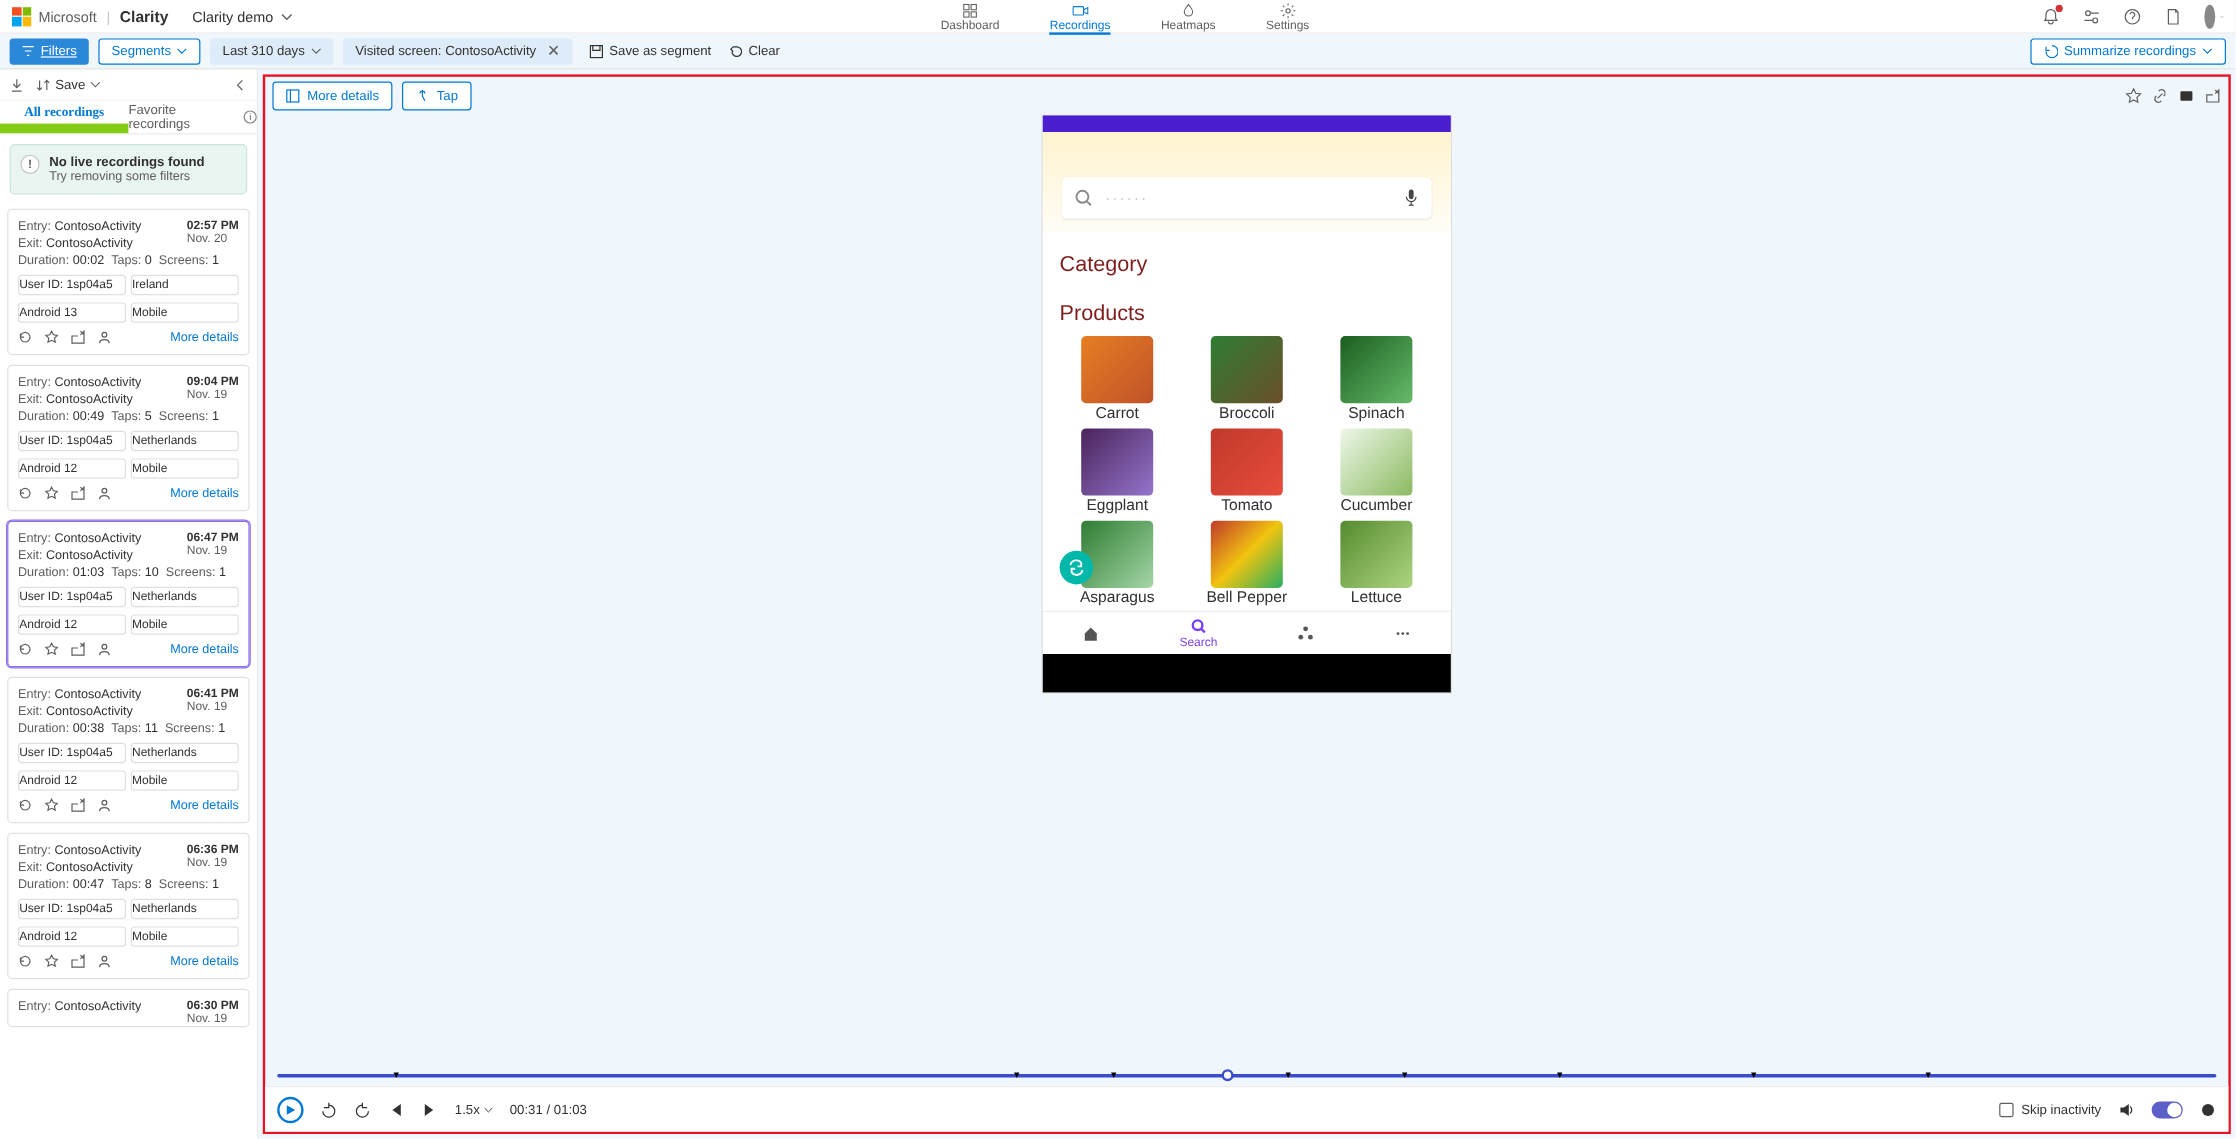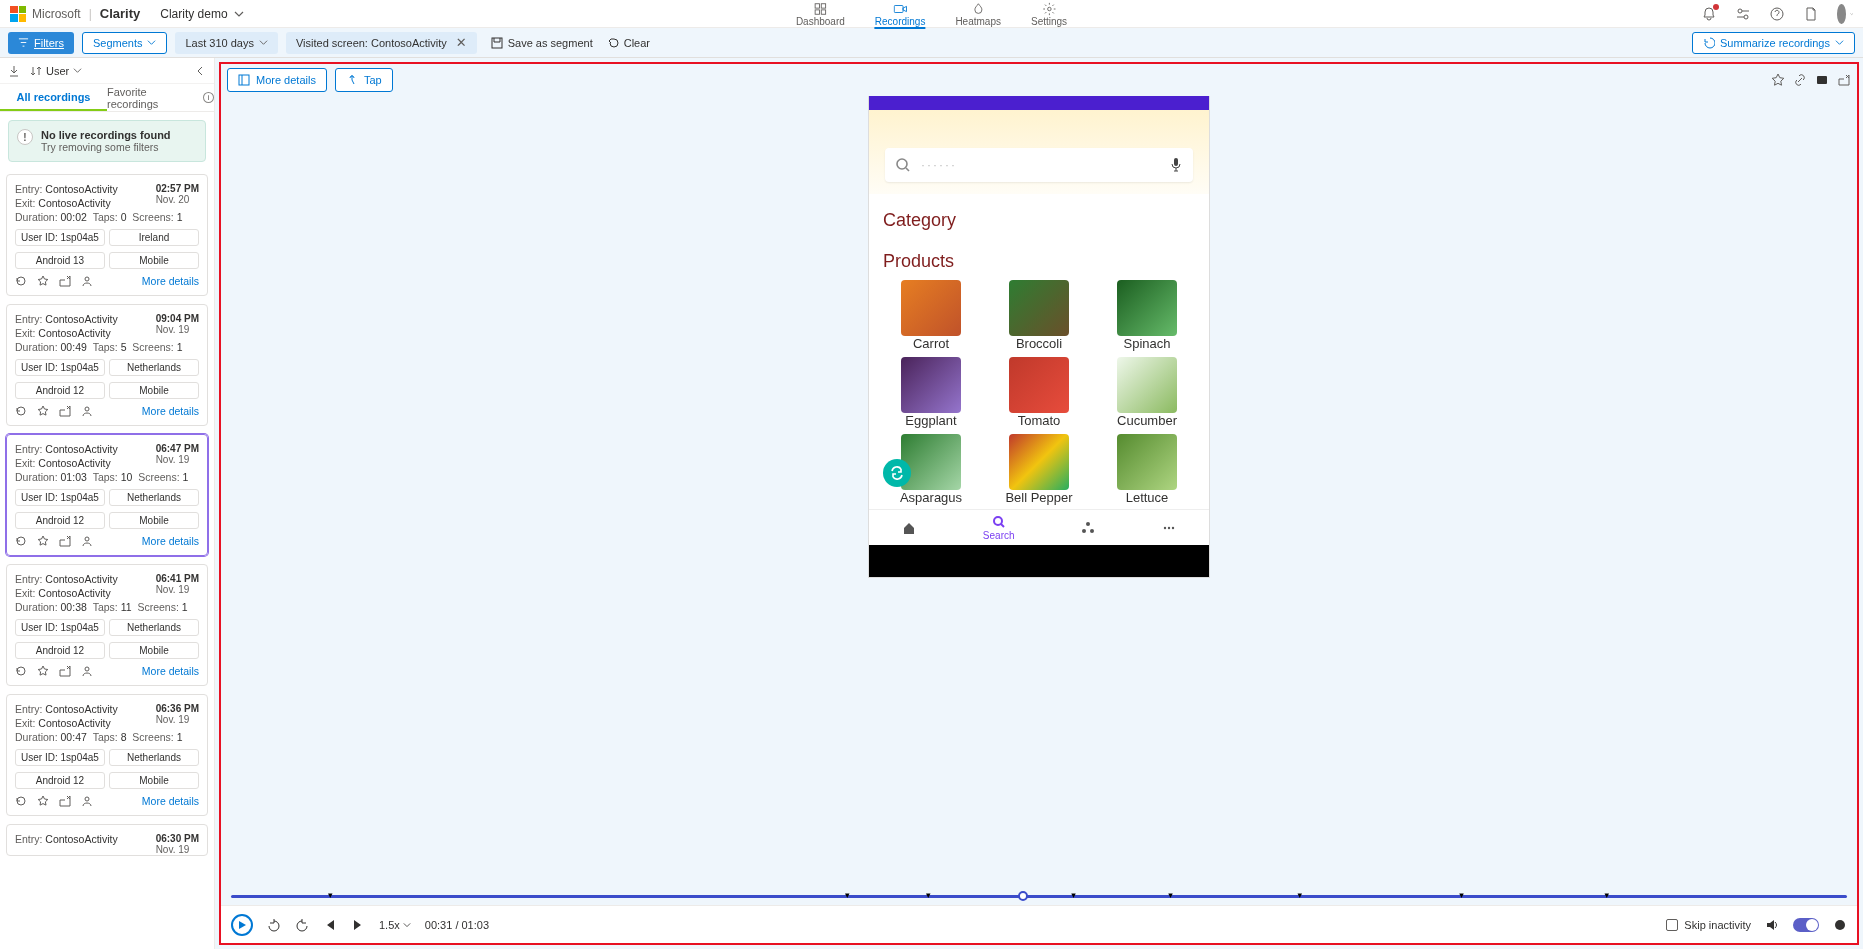--- a/index.html
+++ b/index.html
@@ -7,21 +7,21 @@
   
   
   .top-header { height: 28px; display: flex; align-items: center; border-bottom: 1px solid #edebe9; padding: 0 10px; position: relative; }
   .ms-logo { width: 16px; height: 16px; display: grid; grid-template-columns: 1fr 1fr; grid-template-rows: 1fr 1fr; gap: 1px; margin-right: 6px; }
   .ms-logo span:nth-child(1){background:#f25022}.ms-logo span:nth-child(2){background:#7fba00}.ms-logo span:nth-child(3){background:#00a4ef}.ms-logo span:nth-child(4){background:#ffb900}
   .brand-ms { font-size: 12px; color: #605e5c; margin-right: 8px; }
   .brand-sep { color:#c8c6c4; margin-right:8px; }
   .brand-clarity { font-size: 13px; font-weight: 600; margin-right: 20px; }
   .project-dd { font-size: 12px; color:#323130; display:flex; align-items:center; gap:6px; cursor:pointer; }
   .nav-center { position:absolute; left:50%; transform:translateX(-50%); display:flex; gap:30px; align-items:flex-start; height:100%; }
-  .nav-item { display:flex; flex-direction:column; align-items:center; font-size:10px; color:#605e5c; cursor:pointer; padding-top:2px; }
+  .nav-item { display:flex; flex-direction:column; align-items:center; font-size:10px; color:#605e5c; cursor:pointer; padding-top:2px;margin-left:12px; }
   .nav-item.active { color:#0078d4; border-bottom:2px solid #0078d4; }
   .nav-item svg { width:14px; height:14px; }
   .header-right { margin-left:auto; display:flex; gap:18px; align-items:center; }
   .hr-icon { width:16px; height:16px; color:#605e5c; cursor:pointer; position:relative; display:flex; align-items:center; justify-content:center;}
   .hr-icon .dot { position:absolute; top:-2px; right:-2px; width:6px; height:6px; background:#d13438; border-radius:50%; }
   .avatar-top { width:20px; height:20px; border-radius:50%; background:#888; }
 
   
   .filter-bar { height:30px; background:#eff6fc; border-bottom:1px solid #e1dfdd; display:flex; align-items:center; padding:0 8px; gap:8px; }
   .pill { height:22px; display:flex; align-items:center; padding:0 10px; border-radius:3px; font-size:11px; cursor:pointer; gap:5px; }
@@ -34,37 +34,37 @@
   .fb-right { margin-left:auto; }
   .pill-summarize { background:#fff; border:1px solid #0078d4; color:#0078d4; }
 
   
   .main { display:flex; height: calc(949px - 28px - 30px); }
   .sidebar { width:215px; border-right:1px solid #edebe9; display:flex; flex-direction:column; background:#fff; }
   .sb-toolbar { height:26px; display:flex; align-items:center; padding:0 8px; gap:10px; border-bottom:1px solid #f3f2f1; }
   .sb-toolbar .spacer{flex:1}
   .sb-tabs { display:flex; height:28px; border-bottom:1px solid #edebe9; }
   .sb-tab { flex:1; display:flex; align-items:center; justify-content:center; font-size:11px; cursor:pointer; color:#605e5c; gap:4px;}
-  .sb-tab.active { color:#0078d4; border-bottom:2px solid #84cc16; font-weight:600;}
+  .sb-tab.active { color:#0078d4; border-bottom:8px solid #84cc16; font-weight:600;font-family:Liberation Serif, serif;}
   .info-circ { display:inline-flex; width:11px; height:11px; border:1px solid #8a8886; border-radius:50%; align-items:center; justify-content:center; font-size:8px;}
   .no-live { margin:8px; background:#e8f5f0; border:1px solid #c8e6dd; border-radius:4px; padding:8px; display:flex; gap:8px; font-size:10.5px; }
   .no-live .exc { width:16px;height:16px;border-radius:50%;background:#fff;border:1px solid #c8c6c4;display:flex;align-items:center;justify-content:center;font-size:10px;font-weight:700;color:#605e5c; flex-shrink:0;}
   .no-live .t1{font-weight:600; font-size:11px;}
   .no-live .t2{color:#605e5c;}
   
   .cards { overflow-y:auto; flex:1; padding:4px 6px 8px 6px; }
   .cards::-webkit-scrollbar{width:8px}.cards::-webkit-scrollbar-thumb{background:#c8c6c4;border-radius:4px}
   .card { border:1px solid #e1dfdd; border-radius:4px; margin-bottom:8px; padding:8px; position:relative; font-size:10.5px; cursor:pointer; }
   .card.selected { border-color:#8f6fe8; box-shadow:0 0 0 1px #8f6fe8; }
   .card .ts { position:absolute; right:8px; top:8px; text-align:left; color:#605e5c; font-size:10px;}
   .card .ts .time{display:block; font-weight:600; color:#323130;}
   .card .row { margin-bottom:2px; color:#605e5c; }
   .card .row b{font-weight:400; color:#323130;}
   .card .chips { display:flex; gap:4px; margin-top:6px; flex-wrap:wrap;}
-  .chip { border:1px solid #e1dfdd; border-radius:3px; padding:2px 0; font-size:10px; color:#323130; text-align:center; flex:1; min-width:80px;}
+  .chip { border:1px solid #e1dfdd; border-radius:3px; padding:2px 0; font-size:10px; color:#323130; text-align:left; flex:1; min-width:80px;}
   .card .foot { display:flex; align-items:center; gap:10px; margin-top:6px; color:#605e5c;}
   .card .foot .spacer{flex:1}
   .card .foot a { color:#0078d4; font-size:10.5px; text-decoration:none;}
   .ic { width:12px; height:12px; display:inline-block; }
 
   
   .content { flex:1; background:#eff6fc; position:relative; padding:6px; }
   .red-box { position:absolute; left:4px; right:4px; top:4px; bottom:4px; border:2px solid #e81123; pointer-events:none; }
   .player-frame { position:relative; width:100%; height:100%; display:flex; flex-direction:column; }
   .pf-toolbar { display:flex; align-items:center; gap:8px; padding:4px 6px; }
@@ -262,21 +262,21 @@
 
   <div class="sidebar">
     <div class="sb-toolbar">
       <svg class="ic" viewBox="0 0 12 12" fill="none" stroke="#605e5c">
           <path d="M6 1v7M3 5l3 3 3-3M2 11h8"></path>
         </svg>
       <span style="display:flex;align-items:center;gap:4px">
         <svg class="ic" viewBox="0 0 12 12" fill="none" stroke="#605e5c">
             <path d="M3 2v8M1 8l2 2 2-2M9 10V2M7 4l2-2 2 2"></path>
           </svg>
-        <span style="font-size:11px">User</span>
+        <span style="font-size:11px">Save</span>
         <svg width="9" height="9" viewBox="0 0 10 10">
             <path d="M1 3l4 4 4-4" stroke="#605e5c" fill="none"></path>
           </svg>
       </span>
       <span class="spacer"></span>
       <svg class="ic" viewBox="0 0 12 12" fill="none" stroke="#605e5c">
           <path d="M8 2L4 6l4 4"></path>
         </svg>
     </div>
     <div class="sb-tabs">

